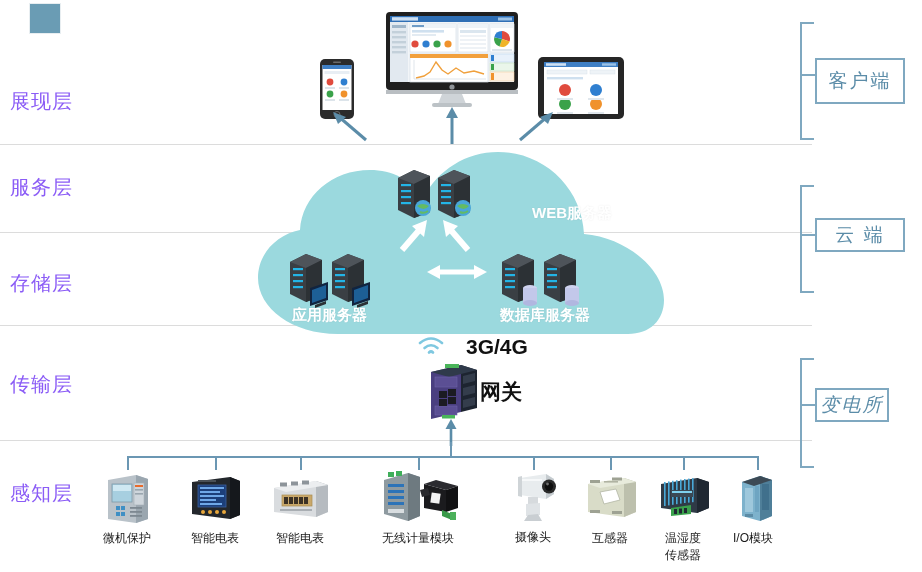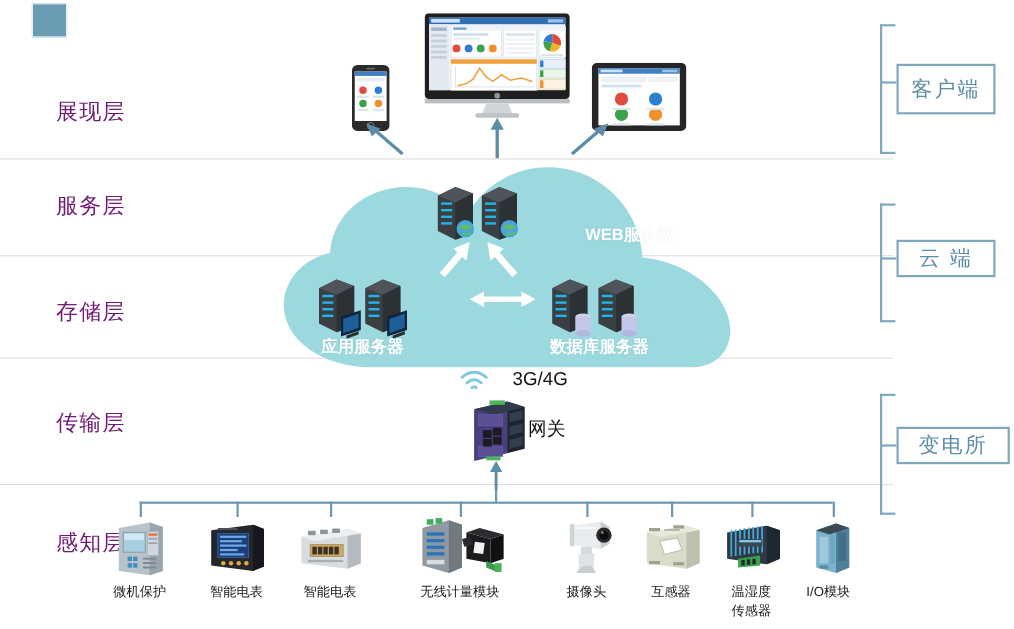--- a/index.html
+++ b/index.html
@@ -8,22 +8,22 @@
   #root{position:relative;width:922px;height:572px;background:#fff;}
 
   
   .logo{position:absolute;left:29px;top:3px;width:30px;height:29px;
         background:#6a9cb4;border:1px solid #e8eef1;}
 
   
   .divider{position:absolute;left:0;height:1px;background:#dcdcdc;width:812px;}
 
   
-  .layer-label{position:absolute;left:10px;color:#701a75;font-size:20px;
-               letter-spacing:1px;white-space:nowrap;margin-left:41px;}
+  .layer-label{position:absolute;left:10px;color:#8b5cf6;font-size:20px;
+               letter-spacing:1px;white-space:nowrap;}
 
   
   .bracket{position:absolute;border:2px solid #7fa8c0;border-right:none;
            width:14px;box-sizing:border-box;}
   .bracket-stem{position:absolute;height:2px;background:#7fa8c0;width:16px;}
   .side-box{position:absolute;border:2px solid #7fa8c0;background:#fff;
             color:#5b8ca8;font-size:19px;display:flex;align-items:center;
             justify-content:center;letter-spacing:2px;box-sizing:border-box;}
 
   
@@ -33,21 +33,21 @@
 
   
   .art{position:absolute;}
 
   
   .dev-label{position:absolute;font-size:12px;color:#1a1a1a;text-align:center;
              white-space:nowrap;transform:translateX(-50%);line-height:17px;}
   .bus{position:absolute;background:#6b97b3;}
 
   .caption{position:absolute;font-size:15px;color:#111;font-weight:bold;white-space:nowrap;}
-  .caption.plain{font-weight:normal;font-size:17px;}
+  .caption.plain{font-weight:bold;font-size:21px;}
 </style>
 </head>
 <body>
 
 <div id="root">
 
   <div class="logo"></div>
 
   <div id="dividers">
       <div class="divider" style="top: 144px;"></div>
@@ -66,21 +66,21 @@
 
   <div id="side-groups">
       <div class="bracket" style="left: 800px; top: 22px; height: 118px;"></div>
       <div class="bracket-stem" style="left: 800px; top: 74px;"></div>
       <div class="side-box" style="left: 815px; top: 58px; width: 90px; height: 46px;">客户端</div>
       <div class="bracket" style="left: 800px; top: 185px; height: 108px;"></div>
       <div class="bracket-stem" style="left: 800px; top: 234px;"></div>
       <div class="side-box" style="left: 815px; top: 218px; width: 90px; height: 34px;">云  端</div>
       <div class="bracket" style="left: 800px; top: 358px; height: 110px;"></div>
       <div class="bracket-stem" style="left: 800px; top: 404px;"></div>
-      <div class="side-box" style="left: 815px; top: 388px; width: 103px; height: 34px;">变电所</div>
+      <div class="side-box" style="left: 815px; top: 388px; width: 74px; height: 34px; font-style: italic;">变电所</div>
     </div>
 
   <div class="art" style="left:318px;top:58px;width:38px;height:62px;">
     <svg width="38" height="62" viewBox="0 0 38 62">
       <rect x="2" y="1" width="34" height="60" rx="5" fill="#2b2b2b"></rect>
       <rect x="4.5" y="7" width="29" height="45" fill="#ffffff"></rect>
       <rect x="4.5" y="7" width="29" height="4" fill="#3f7fc4"></rect>
       <rect x="6.5" y="13" width="25" height="3" fill="#e8eef4"></rect>
       <circle cx="12" cy="24" r="3.4" fill="#e04b3d"></circle>
         <circle cx="26" cy="24" r="3.4" fill="#2f7fd0"></circle>
@@ -528,19 +528,19 @@
       <rect x="24" y="12" width="7" height="26" fill="#40708c"></rect>
       <rect x="7" y="42" width="8" height="3" fill="#5c8ca6"></rect>
     </svg>
   </div>
 
   <div id="device-labels">
       <div class="dev-label" style="left: 127px; top: 530px;">微机保护</div>
       <div class="dev-label" style="left: 215px; top: 530px;">智能电表</div>
       <div class="dev-label" style="left: 300px; top: 530px;">智能电表</div>
       <div class="dev-label" style="left: 418px; top: 530px;">无线计量模块</div>
-      <div class="dev-label" style="left: 533px; top: 530px;">摄像头</div>
+      <div class="dev-label" style="left: 533px; top: 530px; font-family: Liberation Mono, monospace;">摄像头</div>
       <div class="dev-label" style="left: 610px; top: 530px;">互感器</div>
       <div class="dev-label" style="left: 683px; top: 530px;">温湿度<br>传感器</div>
       <div class="dev-label" style="left: 753px; top: 530px;">I/O模块</div>
     </div>
 
 </div>
 
 </body></html>

